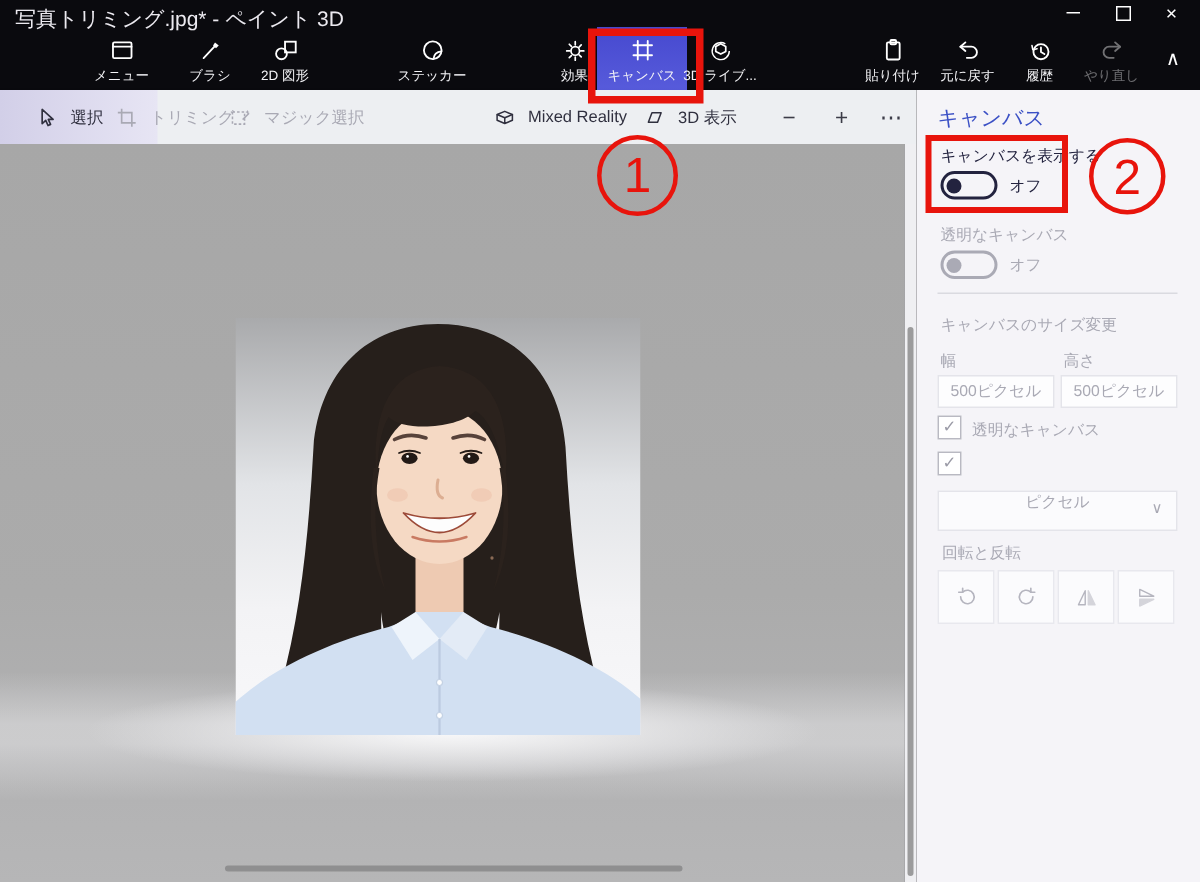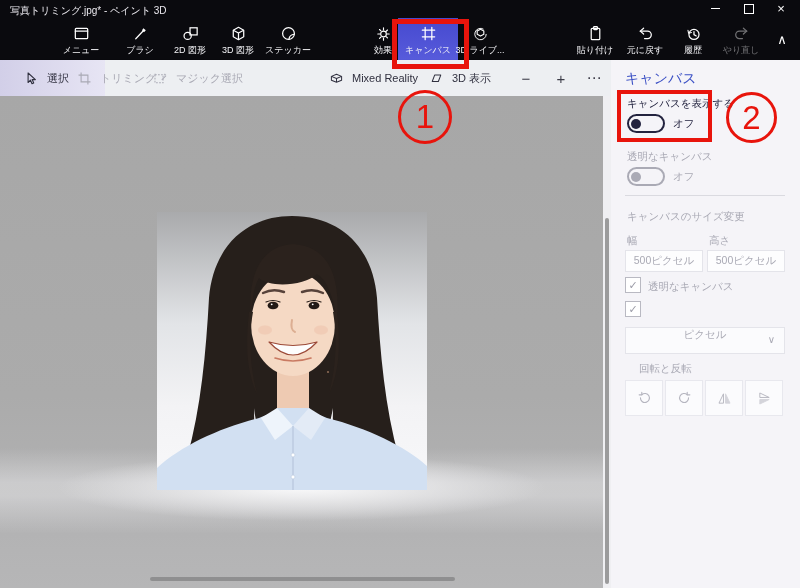--- a/index.html
+++ b/index.html
@@ -1,19 +1,19 @@
 <!DOCTYPE html>
 <html><head>
 <meta charset="utf-8">
 <style>
   html,body{margin:0;padding:0;background:#333;}
   .win{position:relative;width:800px;height:588px;overflow:hidden;
        font-family:"Liberation Sans","DejaVu Sans",sans-serif;background:#0a0a0e;}
   
-  .titlebar-title{position:absolute;left:10px;top:4px;font-size:10px;color:#eceaf0;white-space:nowrap;}
+  .titlebar-title{position:absolute;left:10px;top:4px;font-size:14px;color:#eceaf0;white-space:nowrap;}
   .winctl{position:absolute;top:0;height:17px;width:30px;display:flex;align-items:center;justify-content:center;color:#fff;cursor:default;}
   .winctl.min{right:70px}.winctl.max{right:36px}.winctl.cls{right:4px;font-size:13px;}
   .glyph-min{display:block;width:9px;border-bottom:1px solid #fff;}
   .glyph-max{display:block;width:8px;height:8px;border:1px solid #fff;}
   .titem{position:absolute;top:18px;height:42px;display:flex;flex-direction:column;align-items:center;justify-content:center;gap:2px;color:#fff;}
   .titem .lbl{font-size:9px;color:#f4f4f7;white-space:nowrap;line-height:10px;}
   .titem.active{background:linear-gradient(180deg,#4649cf,#575bdb);}
   .titem.disabled{opacity:.42;}
   .titem svg{display:block;}
   .collapse{position:absolute;top:18px;left:768px;width:28px;height:42px;display:flex;align-items:center;justify-content:center;color:#fff;font-size:13px;}
@@ -88,27 +88,20 @@
         <path d="M13 4.6l2.6 2-1.9 2-2.1-2z" fill="currentColor" stroke="none"></path>
       </svg>
     <span class="lbl">ブラシ</span>
   </div>
   <div class="titem" style="left:163px;width:54px">
     <svg width="19" height="19" viewBox="0 0 20 20" fill="none" stroke="currentColor" stroke-width="1.3">
         <circle cx="7" cy="12.5" r="3.8"></circle>
         <rect x="9.5" y="4" width="7.5" height="7.5"></rect>
       </svg>
     <span class="lbl">2D 図形</span>
-  </div>
-  <div class="titem" style="left:211px;width:54px">
-    <svg width="19" height="19" viewBox="0 0 20 20" fill="none" stroke="currentColor" stroke-width="1.3" stroke-linejoin="round">
-        <path d="M10 3.5 15.5 6.5v7L10 16.5 4.5 13.5v-7z"></path>
-        <path d="M4.5 6.5 10 9.5l5.5-3M10 9.5v7"></path>
-      </svg>
-    <span class="lbl">3D 図形</span>
   </div>
   <div class="titem" style="left:261px;width:54px">
     <svg width="19" height="19" viewBox="0 0 20 20" fill="none" stroke="currentColor" stroke-width="1.3" stroke-linecap="round">
         <circle cx="10" cy="10" r="6.2"></circle>
         <path d="M10.5 16.1c.3-3.2 2.3-5 5.6-5.3"></path>
       </svg>
     <span class="lbl">ステッカー</span>
   </div>
   <div class="titem" style="left:360px;width:46px">
     <svg width="19" height="19" viewBox="0 0 20 20" fill="none" stroke="currentColor" stroke-width="1.2" stroke-linecap="round">
@@ -269,21 +262,21 @@
         <span>✓</span>
       </div>
     <div class="p-lbl gray" style="left:37px;top:220px">透明なキャンバス</div>
     <div class="chk" style="left:14px;top:241px">
         <span>✓</span>
       </div>
     <div class="dd">
       <span>ピクセル</span>
       <span class="chev">∨</span>
     </div>
-    <div class="p-lbl gray" style="left:28px;top:302px">回転と反転</div>
+    <div class="p-lbl gray" style="left:17px;top:302px">回転と反転</div>
     <div class="rotbtn" style="left:14px">
       <svg width="17" height="17" viewBox="0 0 20 20" fill="none" stroke="currentColor" stroke-width="1.3" stroke-linecap="round" stroke-linejoin="round">
           <path d="M5.2 9.2a5.3 5.3 0 1 0 1.6-3.6"></path>
           <path d="M6.8 2.6v3.1H3.7"></path>
         </svg>
     </div>
     <div class="rotbtn" style="left:54px">
       <svg width="17" height="17" viewBox="0 0 20 20" fill="none" stroke="currentColor" stroke-width="1.3" stroke-linecap="round" stroke-linejoin="round">
           <path d="M14.8 9.2a5.3 5.3 0 1 1-1.6-3.6"></path>
           <path d="M13.2 2.6v3.1h3.1"></path>

